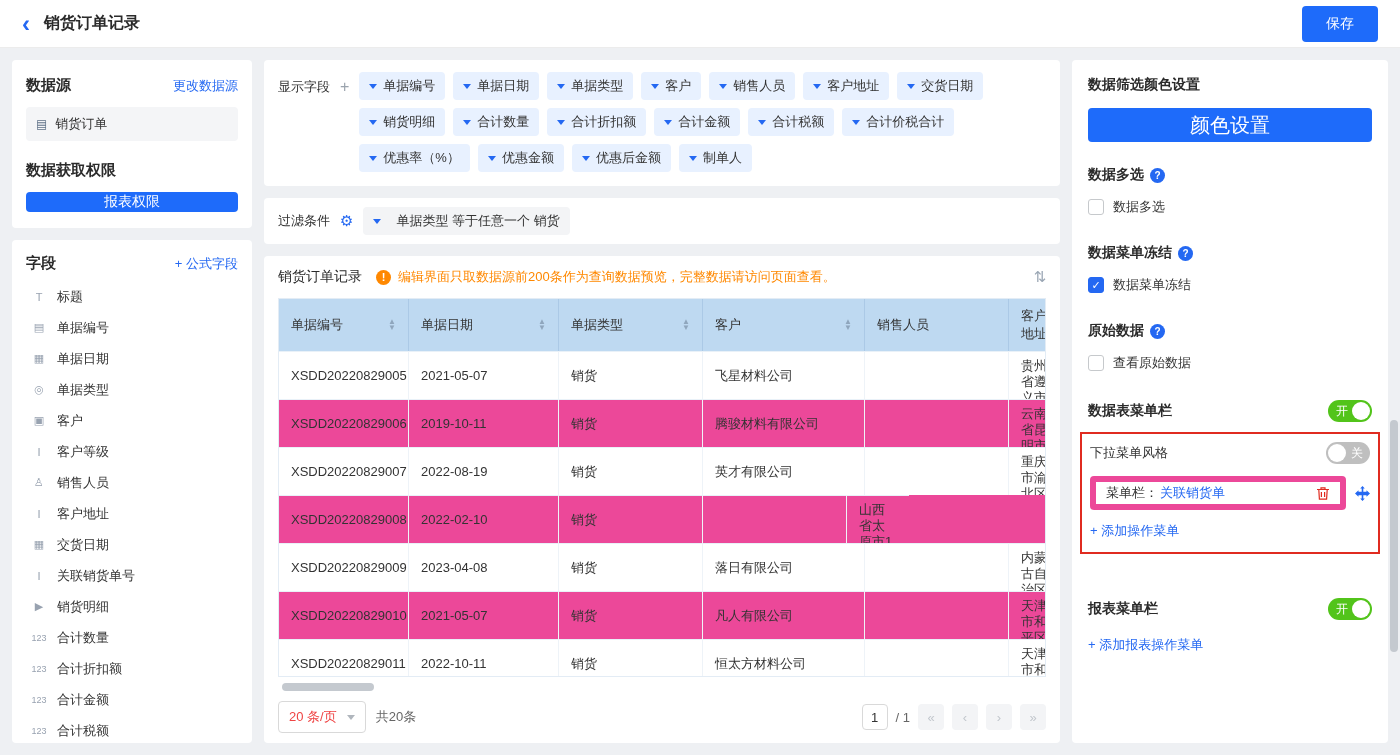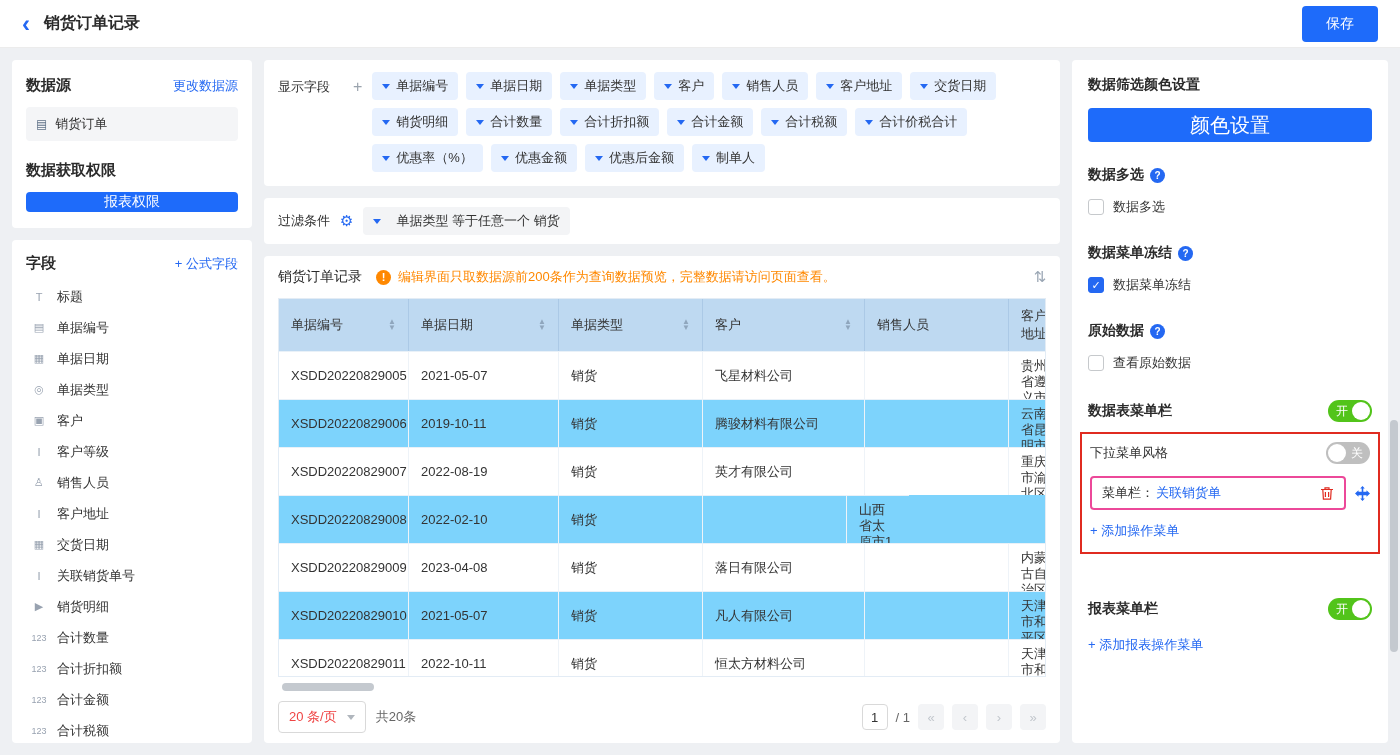--- a/index.html
+++ b/index.html
@@ -33,21 +33,21 @@
   .perm-title { margin-top:20px; }
   .btn-blue { display:block; width:100%; margin-top:12px; background:#1E6BFA; color:#fff; border:none; border-radius:4px; height:20px; font-size:14px; cursor:pointer; }
 
   .field-list { margin-top:8px; }
   .field-item { height:31px; display:flex; align-items:center; gap:9px; cursor:pointer; border-radius:4px; padding:0 4px; }
   .field-item .glyph { width:18px; color:#98a2b0; font-size:11px; text-align:center; flex:none; }
   .field-item .lbl { font-size:13px; color:#333;text-align:right; }
 
   
   .df-card { padding:8px 14px 10px; display:flex; align-items:flex-start; }
-  .df-label { display:flex; align-items:center; gap:23px; margin-top:10px; margin-right:10px; color:#333; flex:none; }
+  .df-label { display:flex; align-items:center; gap:10px; margin-top:10px; margin-right:10px; color:#333; flex:none; }
   .plus-ic { color:#9aa3ad; font-size:16px; cursor:pointer; }
   .chips { display:flex; flex-wrap:wrap; width:690px; }
   .chip { display:inline-flex; align-items:center; gap:6px; background:#E8F1FF; border-radius:4px; padding:5px 10px; margin:4px 8px 4px 0; cursor:pointer; white-space:nowrap; }
   .caret-down { width:0; height:0; border-left:4px solid transparent; border-right:4px solid transparent; border-top:5px solid #2468F2; flex:none; }
 
   
   .filter-card { padding:9px 14px; display:flex; align-items:center; gap:10px; }
   .gear-ic { color:#2468F2; font-size:15px; cursor:pointer; }
   .chip-gray { display:inline-flex; align-items:center; gap:15px; background:#f3f4f6; border-radius:4px; padding:5px 10px; cursor:pointer; }
 
@@ -64,21 +64,21 @@
   .grid { margin-top:12px; border:1px solid #e3ecf5; overflow:hidden; }
   .tr { display:flex; }
   .thead { background:#BED9F1; }
   .th { height:52px; display:flex; align-items:center; padding:0 12px; font-size:13px; color:#333; border-right:1px solid #abc9e6; overflow:hidden; cursor:pointer; }
   .th:last-child { border-right:none; }
   .sorter { display:inline-flex; flex-direction:column; margin-left:auto; line-height:6px; font-size:8px; color:#8fa6bd; }
   .sorter::before { content:"▲"; display:block; }
   .sorter::after { content:"▼"; display:block; }
   .td { height:48px; display:flex; align-items:center; padding:0 12px; font-size:13px; color:#333; border-right:1px solid #eef3f8; border-top:1px solid #e9f1f8; overflow:hidden; }
   .td:last-child { border-right:none; }
-  .tr.zebra { background:#7dd3fc;align-items:center; }
+  .tr.zebra { background:#ec4899;align-items:center; }
   .td.addr { line-height:16px; padding-top:6px; padding-bottom:6px; align-items:flex-start; white-space:normal; word-break:break-all; }
   .c0{width:130px;flex:none;} .c1{width:150px;flex:none;} .c2{width:144px;flex:none;} .c3{width:162px;flex:none;} .c4{width:144px;flex:none;} .c5{width:62px;flex:none;}
 
   .hscroll { margin-top:6px; height:8px; position:relative; }
   .hscroll .thumb { position:absolute; left:4px; top:0; width:92px; height:8px; background:#c4c9cf; border-radius:4px; cursor:pointer; }
 
   .pager { margin-top:10px; display:flex; align-items:center; gap:10px; }
   .page-size-sel { border:1px solid #d9d9d9; border-radius:4px; padding:6px 10px; display:flex; align-items:center; gap:10px; cursor:pointer; color:#ef4444; }
   .sel-caret { width:0; height:0; border-left:4px solid transparent; border-right:4px solid transparent; border-top:5px solid #b0b6bd; }
   .total-txt { color:#666; }
@@ -104,21 +104,21 @@
   .toggle.on { background:#52C41A; }
   .toggle.on .t-label { left:8px; }
   .toggle.on .knob { right:2px; }
   .toggle.off { background:#bfbfbf; }
   .toggle.off .t-label { right:7px; }
   .toggle.off .knob { left:2px; }
 
   .red-box { border:2px solid #E02B20; margin:10px -8px 0; padding:8px 8px 12px; }
   .dd-style-row { display:flex; align-items:center; justify-content:space-between; }
   .menu-item-row { display:flex; align-items:center; gap:9px; margin-top:12px; }
-  .menu-item-box { flex:1; border:2px solid #ec4899; border-radius:4px; height:34px; display:flex; align-items:center; padding:0 10px; gap:2px; }
+  .menu-item-box { flex:1; border:6px solid #ec4899; border-radius:4px; height:34px; display:flex; align-items:center; padding:0 10px; gap:2px; }
   .menu-val { color:#2468F2; }
   .trash-ic { margin-left:auto; cursor:pointer; display:flex; }
   .move-ic { cursor:pointer; display:flex; flex:none; }
   .add-link { display:inline-block; margin-top:12px; }
   .report-row { margin-top:44px; }
   .add-report { display:inline-block; margin-top:16px; }
 
   
   .vscroll-thumb { position:absolute; right:2px; top:420px; width:8px; height:232px; background:#c4c9cf; border-radius:4px; cursor:pointer; z-index:9; }
 </style>

